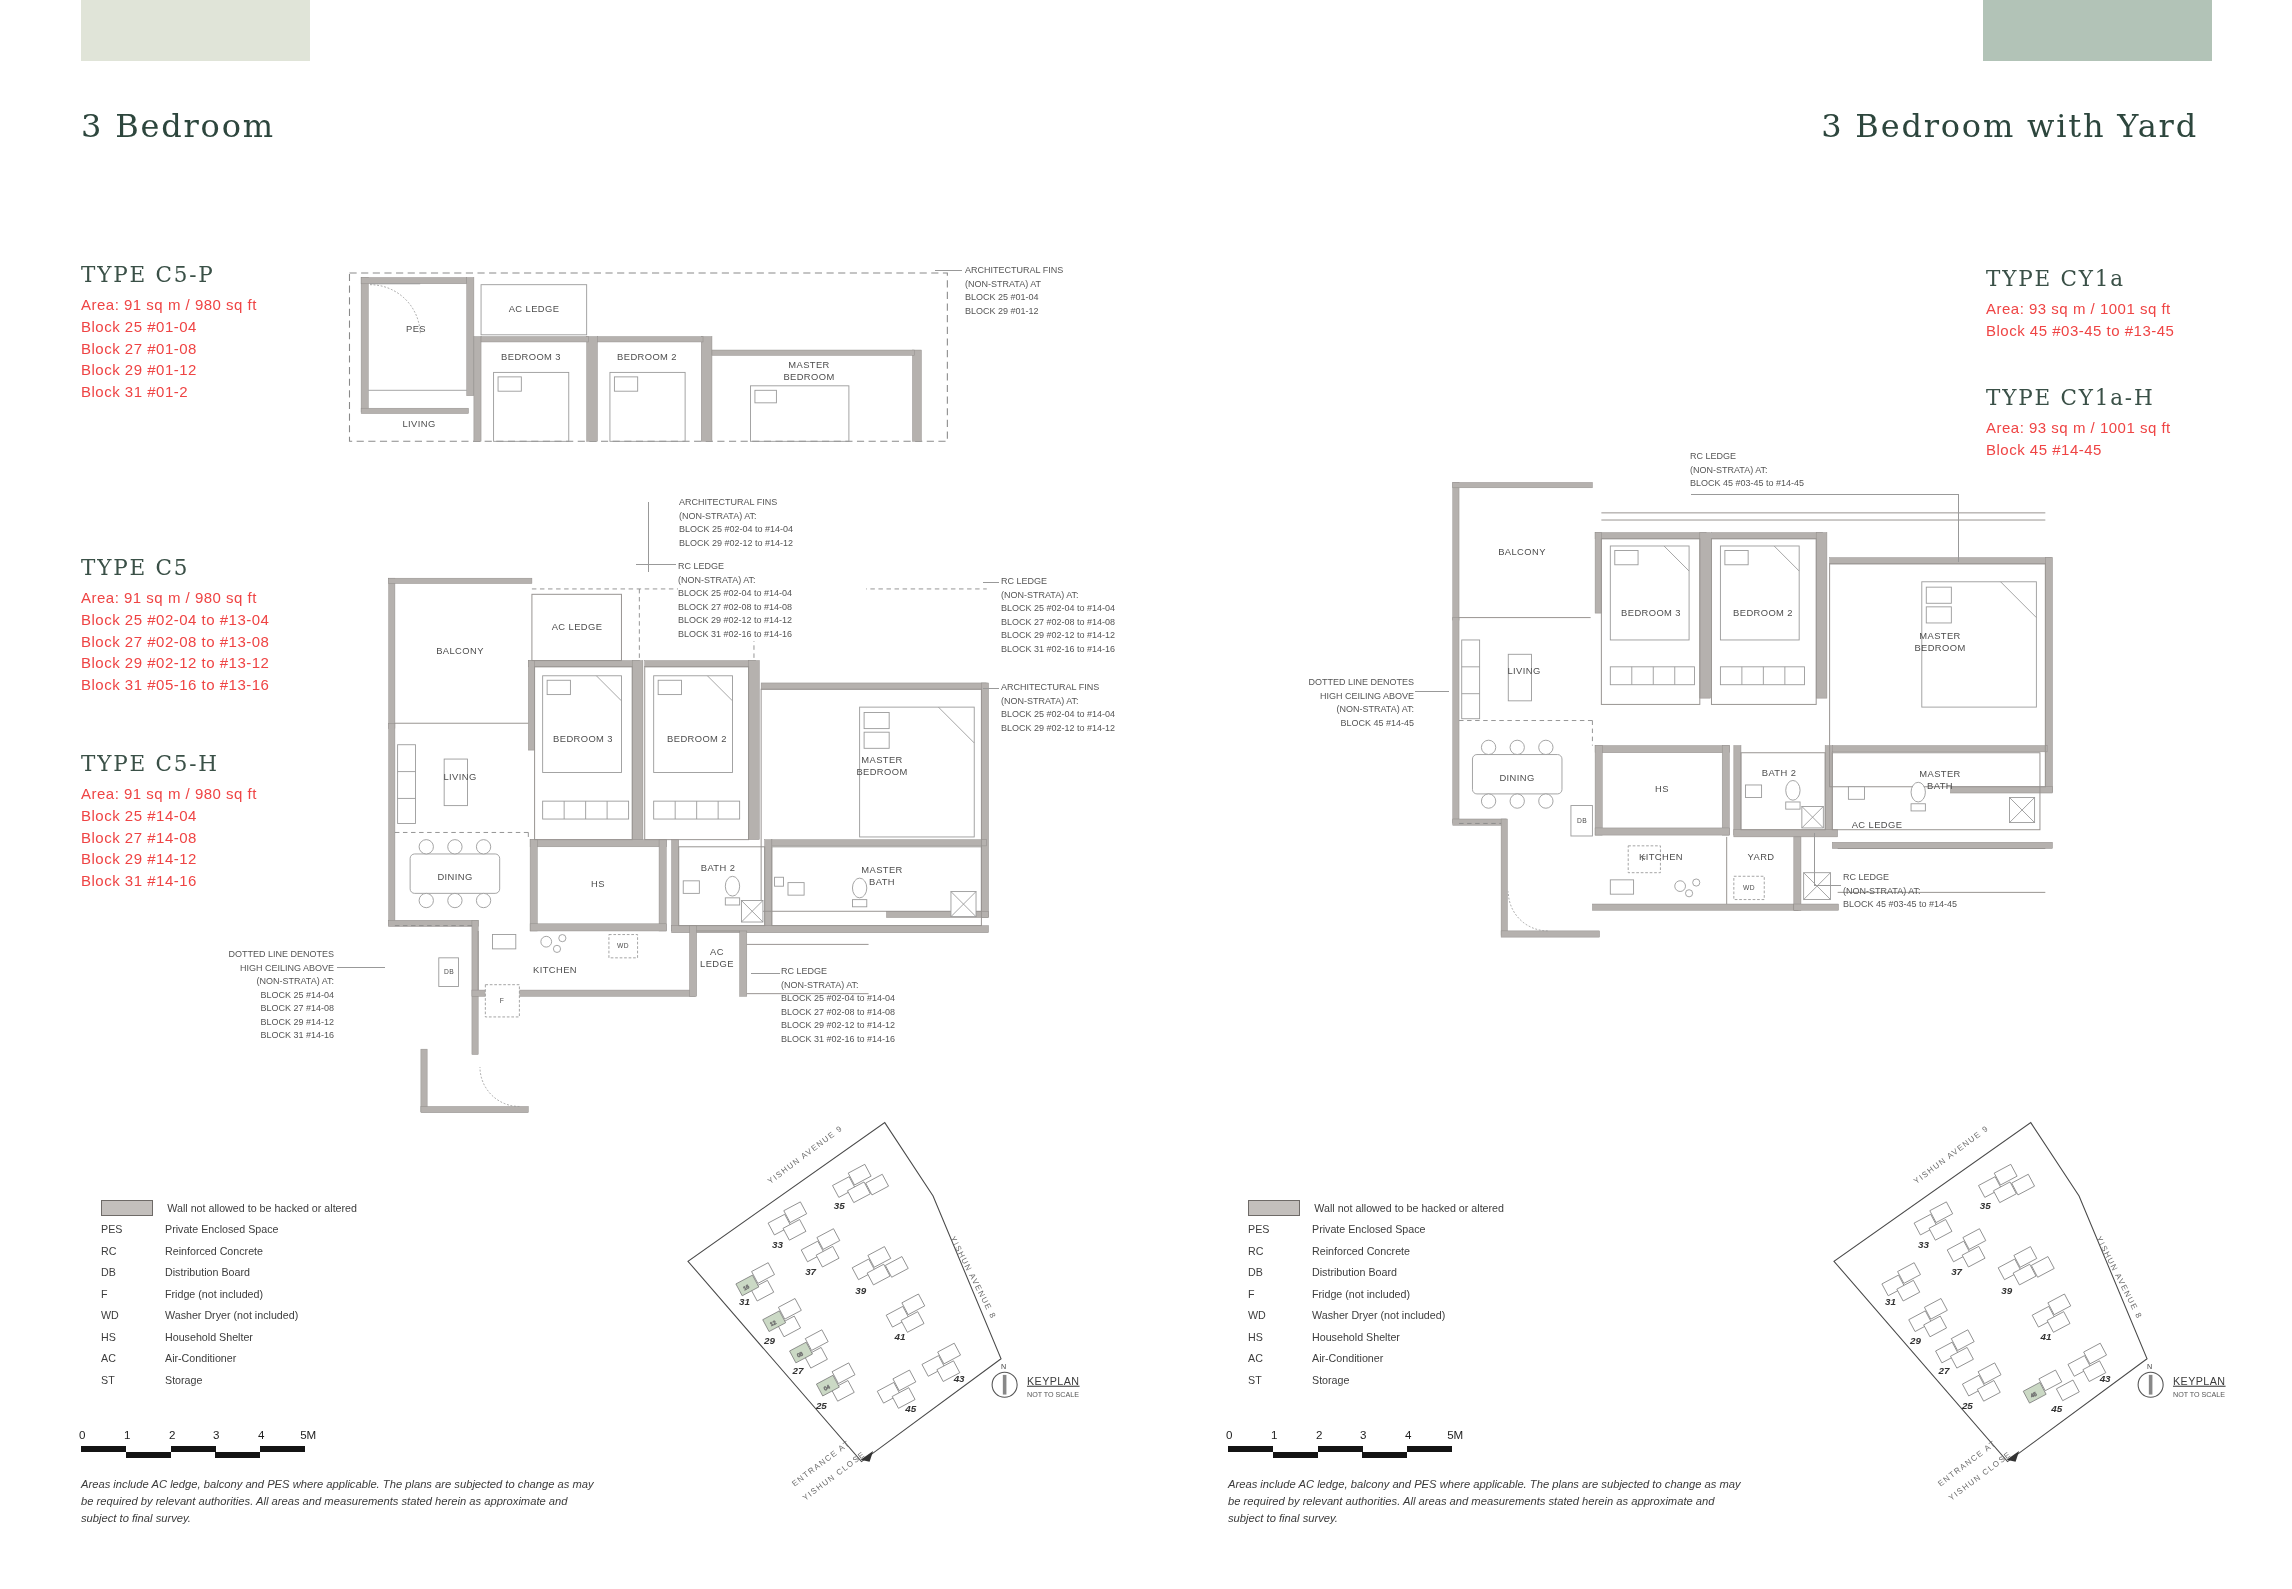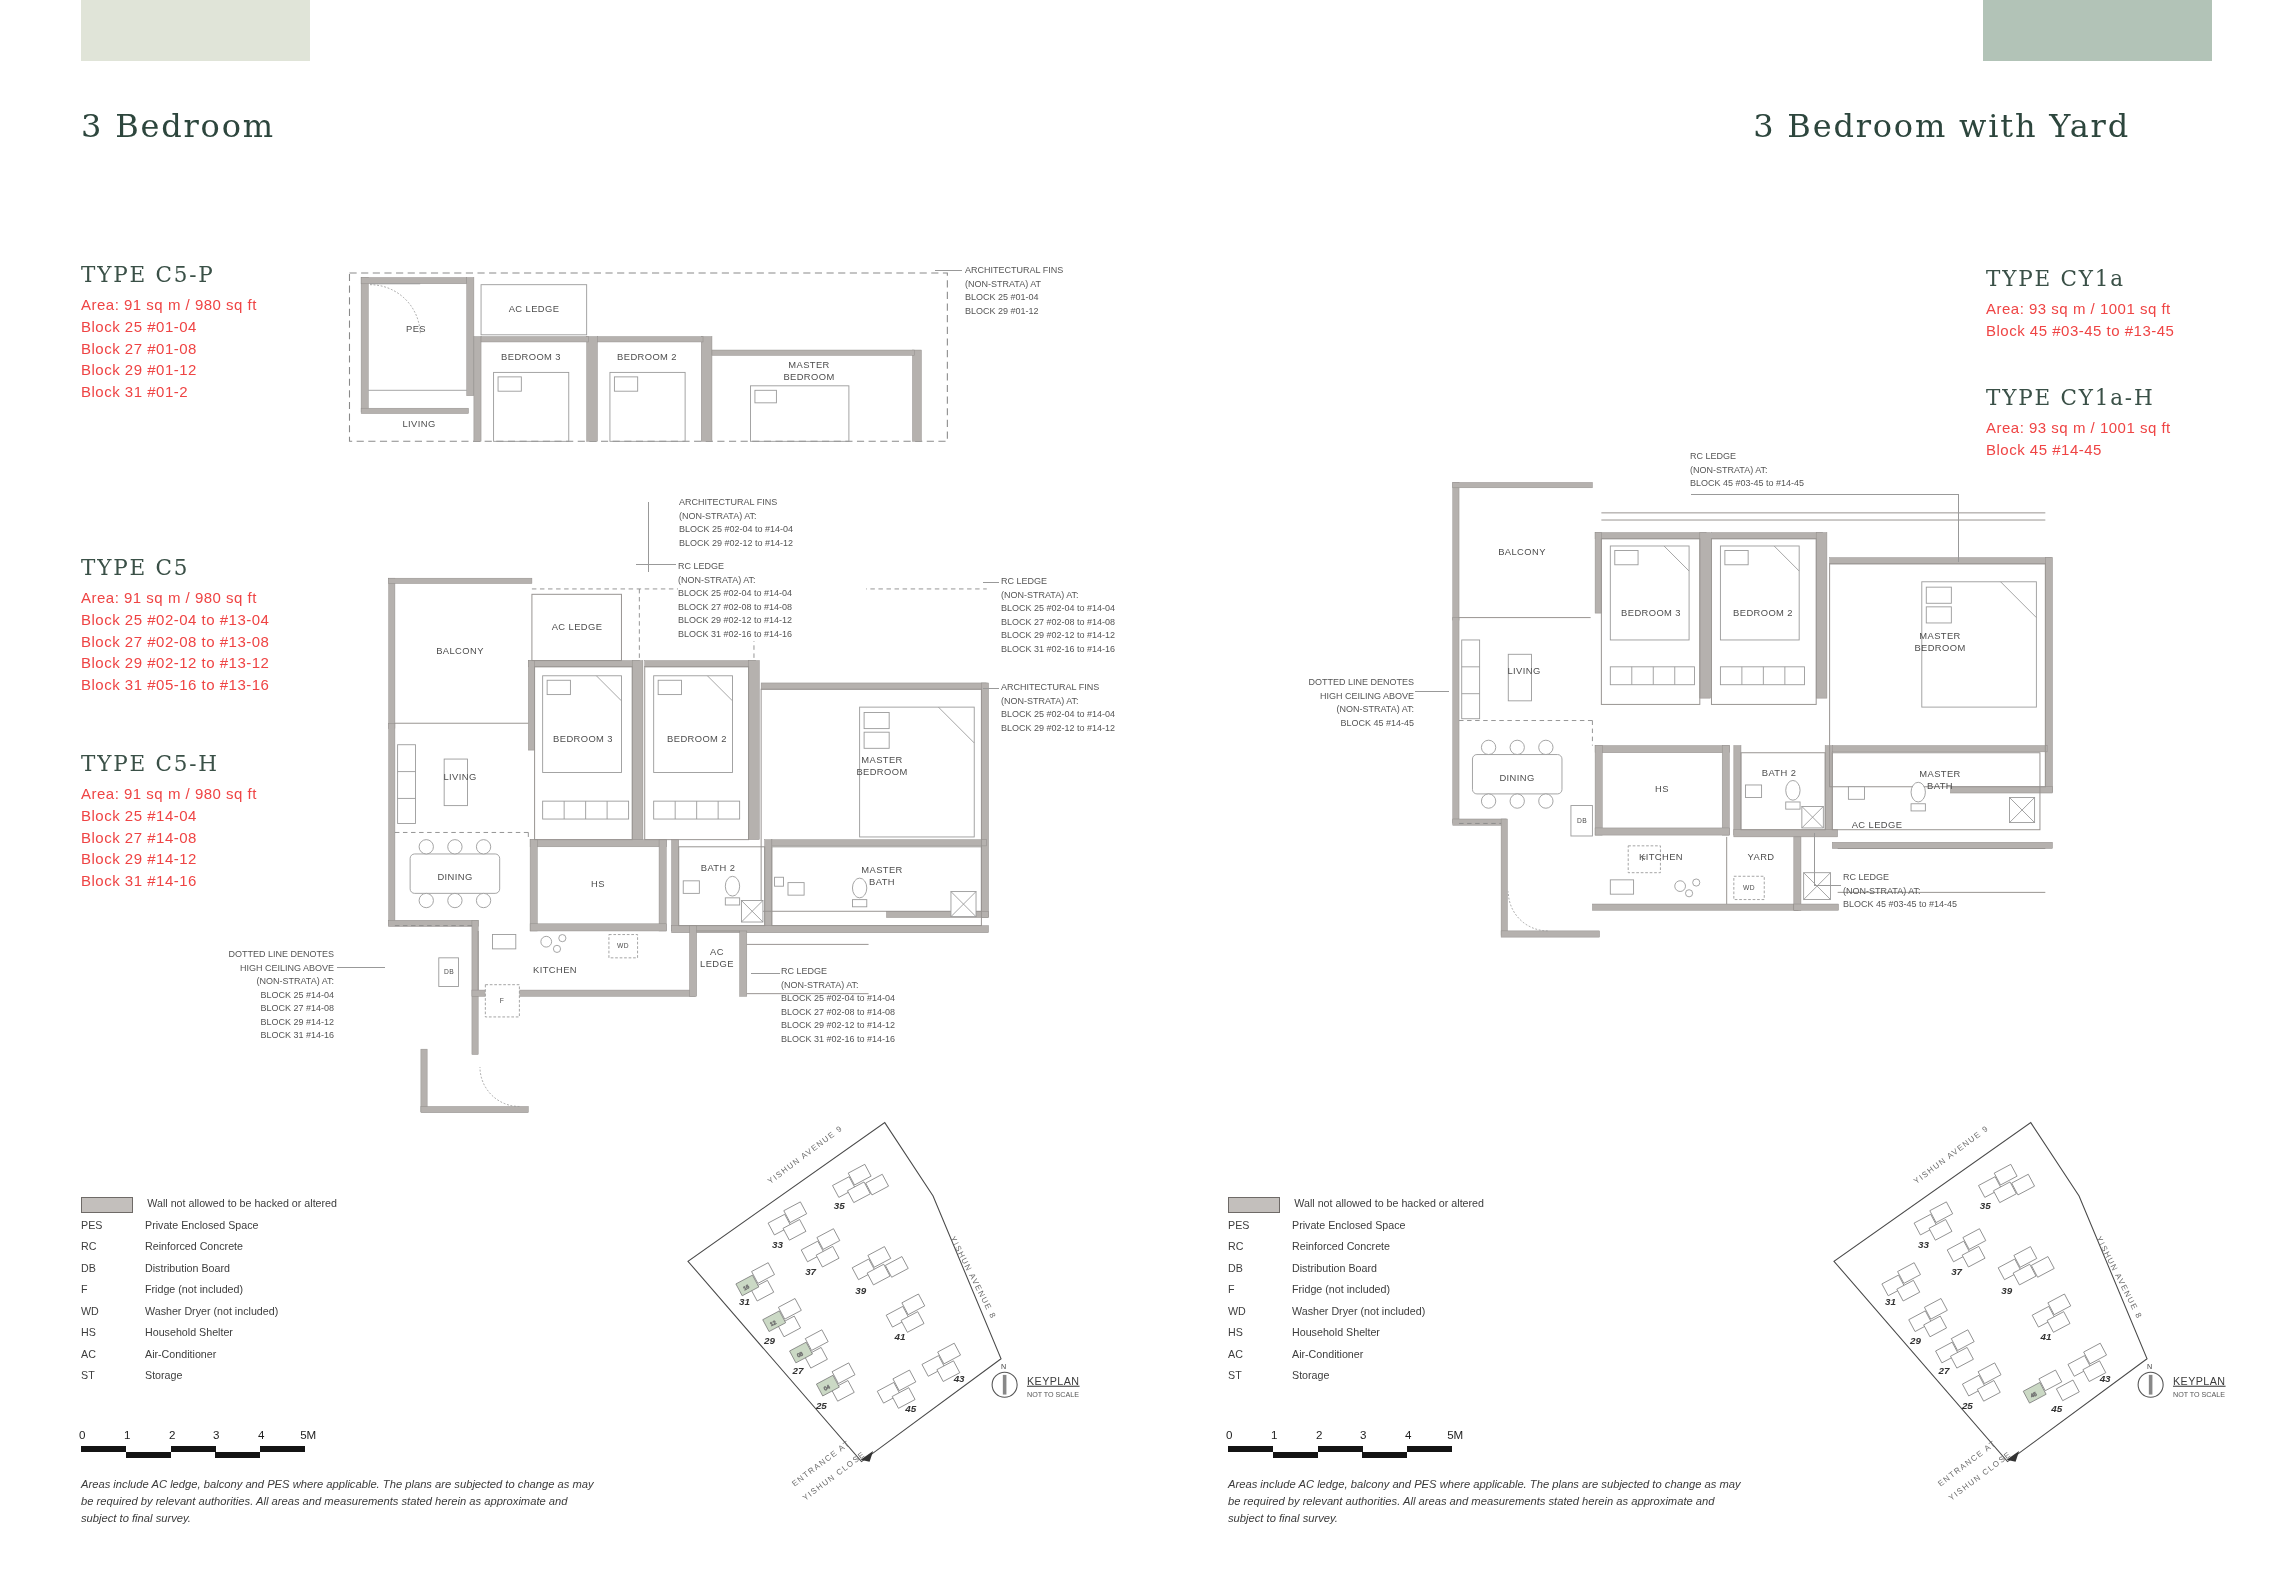--- a/index.html
+++ b/index.html
@@ -12,21 +12,21 @@
   .type-name{font-family:"DejaVu Serif","Liberation Serif",serif;font-size:21.5px;
              color:#3a5047;letter-spacing:1.8px;margin-bottom:7.2px;}
   .type-line{font-size:15px;color:#ef4444;line-height:1.45;letter-spacing:0.5px;}
   .room-label{font-size:9.4px;color:#4d4d4d;letter-spacing:0.4px;text-align:center;
               white-space:pre-line;transform:translate(-50%,-50%);line-height:1.25;}
   .note{font-size:9px;color:#555;line-height:1.5;white-space:pre-line;}
   .note.right{text-align:right;}
   .hline{background:#999;height:0.9px;}
   .vline{background:#999;width:0.9px;}
   .legend{width:502px;}
-  .legend-row{display:flex;align-items:flex-start;height:21.5px;}
+  .legend-row{display:flex;align-items:center;height:21.5px;margin-left:20px;}
   .legend-abbr{width:64px;font-size:10.7px;color:#3d3d3d;}
   .legend-label{font-size:10.7px;color:#3d3d3d;}
   .wall-swatch{width:50px;height:14.3px;background:#c3bfbc;border:1.3px solid #6e6a67;
                margin-right:14.3px;}
   .scale-wrap{width:233px;height:38px;}
   .scale-num{position:absolute;font-size:11.6px;color:#1d1d1d;transform:translateX(-30%);}
   .scale-seg{position:absolute;width:45px;height:6.3px;background:#141414;}
   .disclaimer{font-size:11.2px;font-style:italic;color:#3a3a3a;line-height:1.5;width:524px;}
   svg text{font-family:"Liberation Sans",sans-serif;}
   .kp-street{font-size:9px;fill:#6b6b6b;letter-spacing:1.5px;}
@@ -36,21 +36,21 @@
   .kp-sub{font-size:8px;fill:#555;}
   .kp-n{font-size:8px;fill:#444;}
 </style>
 </head>
 <body>
 
 <div class="abs deco" style="left:81px;top:0;background:#e0e4d8"></div>
 <div class="abs deco" style="left:1983px;top:0;background:#b2c3b7"></div>
 
 <div class="abs sec-title" style="left:81px;top:107px">3 Bedroom</div>
-<div class="abs sec-title" style="left:1620px;top:107px;width:510px;text-align:right">3 Bedroom with Yard</div>
+<div class="abs sec-title" style="left:1688px;top:107px;width:510px;text-align:right">3 Bedroom with Yard</div>
 
 <div class="abs" style="left:81px;top:262px">
   <div class="type-name">TYPE C5-P</div>
   <div class="type-line">Area: 91 sq m / 980 sq ft</div>
   <div class="type-line">Block 25 #01-04</div>
   <div class="type-line">Block 27 #01-08</div>
   <div class="type-line">Block 29 #01-12</div>
   <div class="type-line">Block 31 #01-2</div>
 </div>
 

